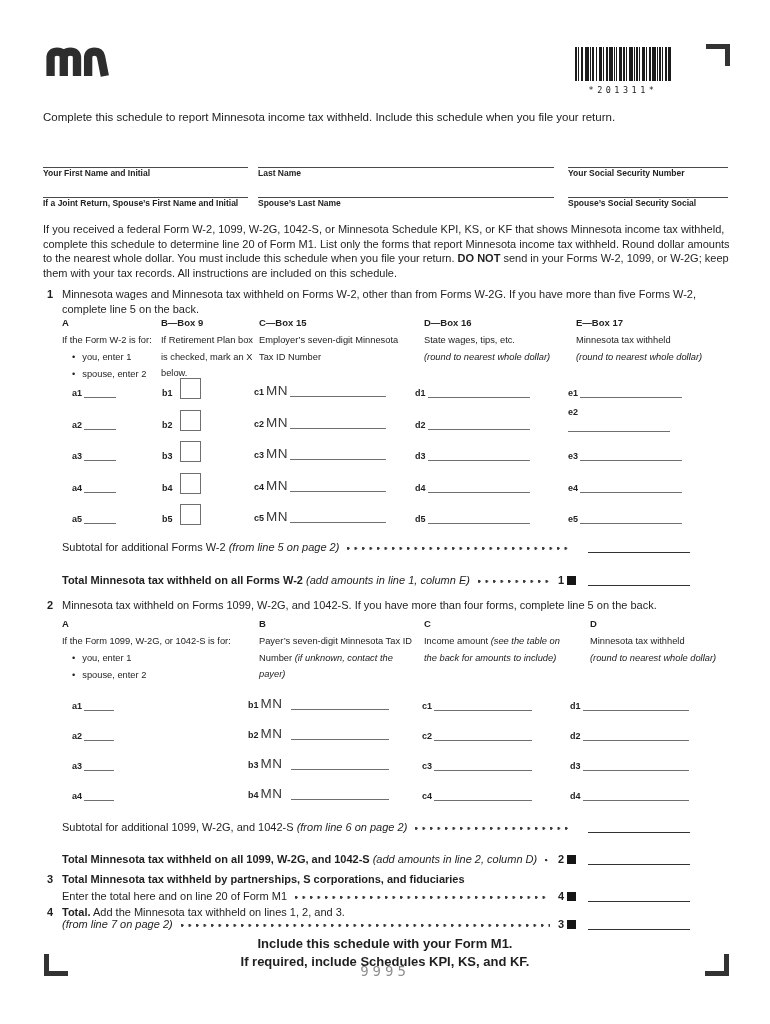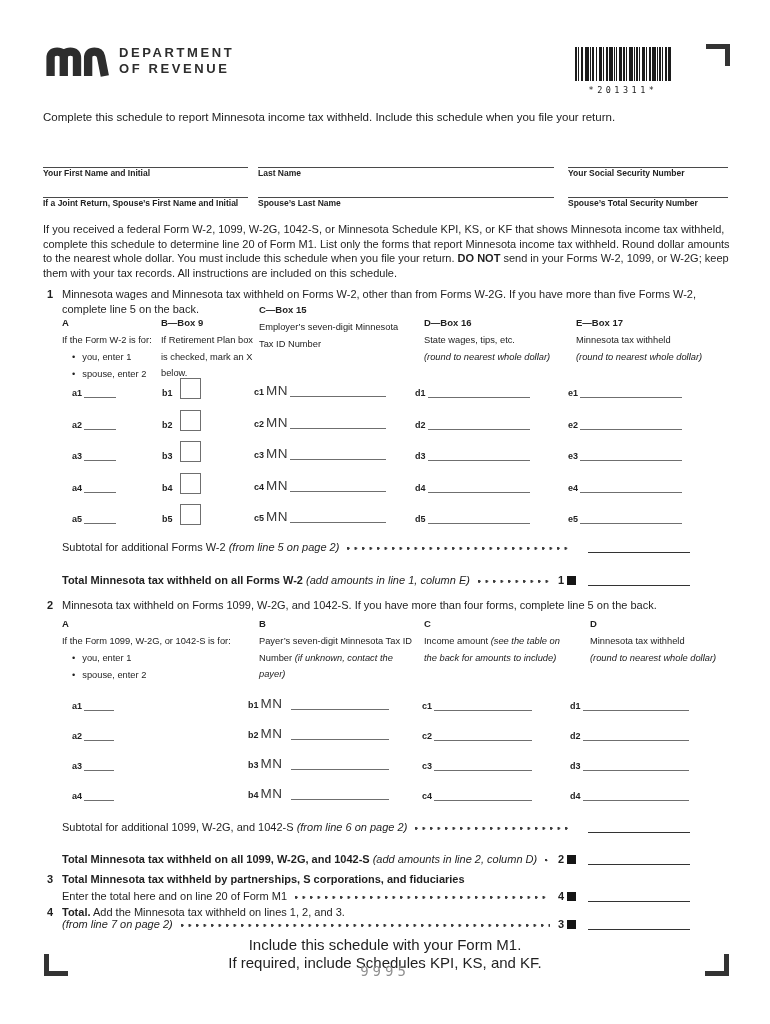--- a/index.html
+++ b/index.html
@@ -47,38 +47,34 @@
   .leader-row{position:absolute;display:flex;align-items:flex-end;font-size:11px;height:16px;}
   .leader-row .txt b{font-weight:bold;} .leader-row .txt i{font-style:italic;}
   .leader{flex:1;align-self:stretch;margin:0 8px;
           background-image:radial-gradient(circle at 1.2px 1.2px,#3a3a3a 1.1px,transparent 1.5px);
           background-size:7.5px 2.6px;background-repeat:repeat-x;background-position:0 calc(100% - 3px);}
   .lnum{font-weight:bold;font-size:11px;}
   .sq{width:9px;height:9px;background:#151515;display:inline-block;margin:0 0 1px 3px;}
   .ansline{width:102px;border-bottom:1.6px solid #333;height:12px;margin-left:12px;flex:0 0 102px;}
 
   
-  .footnote{position:absolute;left:0;width:770px;text-align:center;font-size:15px;font-weight:normal;}
+  .footnote{position:absolute;left:0;width:770px;text-align:center;font-size:13px;font-weight:bold;}
   .formcode{position:absolute;left:0;width:770px;text-align:center;font-size:14px;color:#8f8f8f;
             letter-spacing:4px;font-family:"DejaVu Sans Mono",monospace;}
 </style>
 </head>
 <body>
 
 <div class="page">
 
   <div class="abs" style="left:45px;top:40px;display:flex;gap:10px;">
     <svg width="64" height="40" viewBox="0 0 92 46">
       <path d="M8 46 V20 Q8 11 17.5 11 Q27 11 27 20 V46 M27 20 Q27 11 36.5 11 Q46 11 46 20 V46" stroke="#2d2d2d" stroke-width="12" fill="none"></path>
       <path d="M62 46 V20 Q62 11 71 11 Q79 11 80.5 18 L86 46" stroke="#2d2d2d" stroke-width="12" fill="none"></path>
     </svg>
-    <div class="dept" style="margin-top:5px;">
-      <div>DEPARTMENT</div>
-      <div>OF REVENUE</div>
-    </div>
   </div>
 
   <div class="abs" style="left:575px;top:47px;">
     <svg width="96" height="34" viewBox="0 0 96 34">
       <g fill="#1c1c1c">
         <rect x="0" width="2" height="34"></rect>
           <rect x="3" width="1" height="34"></rect>
           <rect x="6" width="2" height="34"></rect>
         <rect x="10" width="4" height="34"></rect>
           <rect x="15" width="1" height="34"></rect>
@@ -123,21 +119,21 @@
   <div class="namecell" style="left:568px;top:167px;width:160px;">
     <div class="field-label">Your Social Security Number</div>
   </div>
   <div class="namecell" style="left:43px;top:197px;width:205px;">
     <div class="field-label">If a Joint Return, Spouse’s First Name and Initial</div>
   </div>
   <div class="namecell" style="left:258px;top:197px;width:296px;">
     <div class="field-label">Spouse’s Last Name</div>
   </div>
   <div class="namecell" style="left:568px;top:197px;width:160px;">
-    <div class="field-label">Spouse’s Total Security Number</div>
+    <div class="field-label">Spouse’s Social Security Social</div>
   </div>
 
   <div class="abs body-text" style="left:43px;top:222px;width:687px;">
     <span>If you received a federal Form W-2, 1099, W-2G, 1042-S, or Minnesota Schedule KPI, KS, or KF that shows Minnesota income tax withheld, complete this schedule to determine line 20 of Form M1. List only the forms that report Minnesota income tax withheld. Round dollar amounts to the nearest whole dollar. You must include this schedule when you file your return. </span><b>DO NOT</b><span> send in your Forms W-2, 1099, or W-2G; keep them with your tax records. All instructions are included on this schedule.</span>
   </div>
 
   <div class="abs body-text itemrow" style="left:47px;top:287px;width:665px;">
     <span class="itemnum">1</span>
     <span>Minnesota wages and Minnesota tax withheld on Forms W-2, other than from Forms W-2G. If you have more than five Forms W-2, complete line 5 on the back.</span>
   </div>
@@ -153,21 +149,21 @@
       <div class="bullet">
           <span>•</span>
           <span>spouse, enter 2</span>
         </div>
     </div>
   </div>
   <div class="abs" style="left:161px;top:317px;width:92px;">
     <div class="col-header">B—Box 9</div>
     <div class="col-desc">If Retirement Plan box is checked, mark an X below.</div>
   </div>
-  <div class="abs" style="left:259px;top:304px;width:145px;">
+  <div class="abs" style="left:259px;top:317px;width:145px;">
     <div class="col-header">C—Box 15</div>
     <div class="col-desc">Employer’s seven-digit Minnesota Tax ID Number</div>
   </div>
   <div class="abs" style="left:424px;top:317px;width:145px;">
     <div class="col-header">D—Box 16</div>
     <div class="col-desc">State wages, tips, etc.</div>
     <div class="col-desc"><i>(round to nearest whole dollar)</i></div>
   </div>
   <div class="abs" style="left:576px;top:317px;width:150px;">
     <div class="col-header">E—Box 17</div>
@@ -209,21 +205,21 @@
     <span class="cbox" style="left:180px;"></span>
     <span class="cell" style="left:254px;">
         <span class="row-lbl">c2</span>
         <span class="mn">MN</span>
         <span class="wline w96"></span>
       </span>
     <span class="cell" style="left:415px;">
         <span class="row-lbl">d2</span>
         <span class="wline w102"></span>
       </span>
-    <span class="cell" style="left:568px;">
+    <span class="cell" style="left:568px;flex-direction:column;">
         <span class="row-lbl">e2</span>
         <span class="wline w102"></span>
       </span>
   </div>
   <div class="frow" style="top:437px;">
     <span class="cell" style="left:72px;">
         <span class="row-lbl">a3</span>
         <span class="wline w32"></span>
       </span>
     <span class="cell" style="left:162px;">

